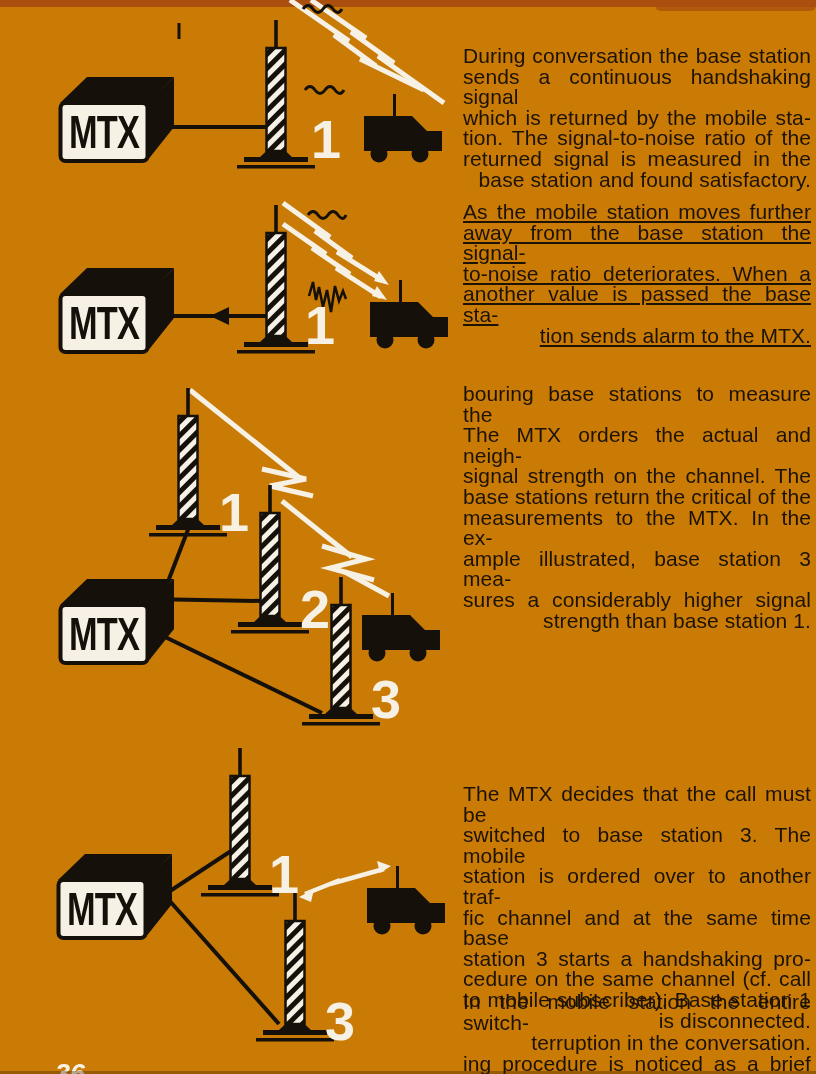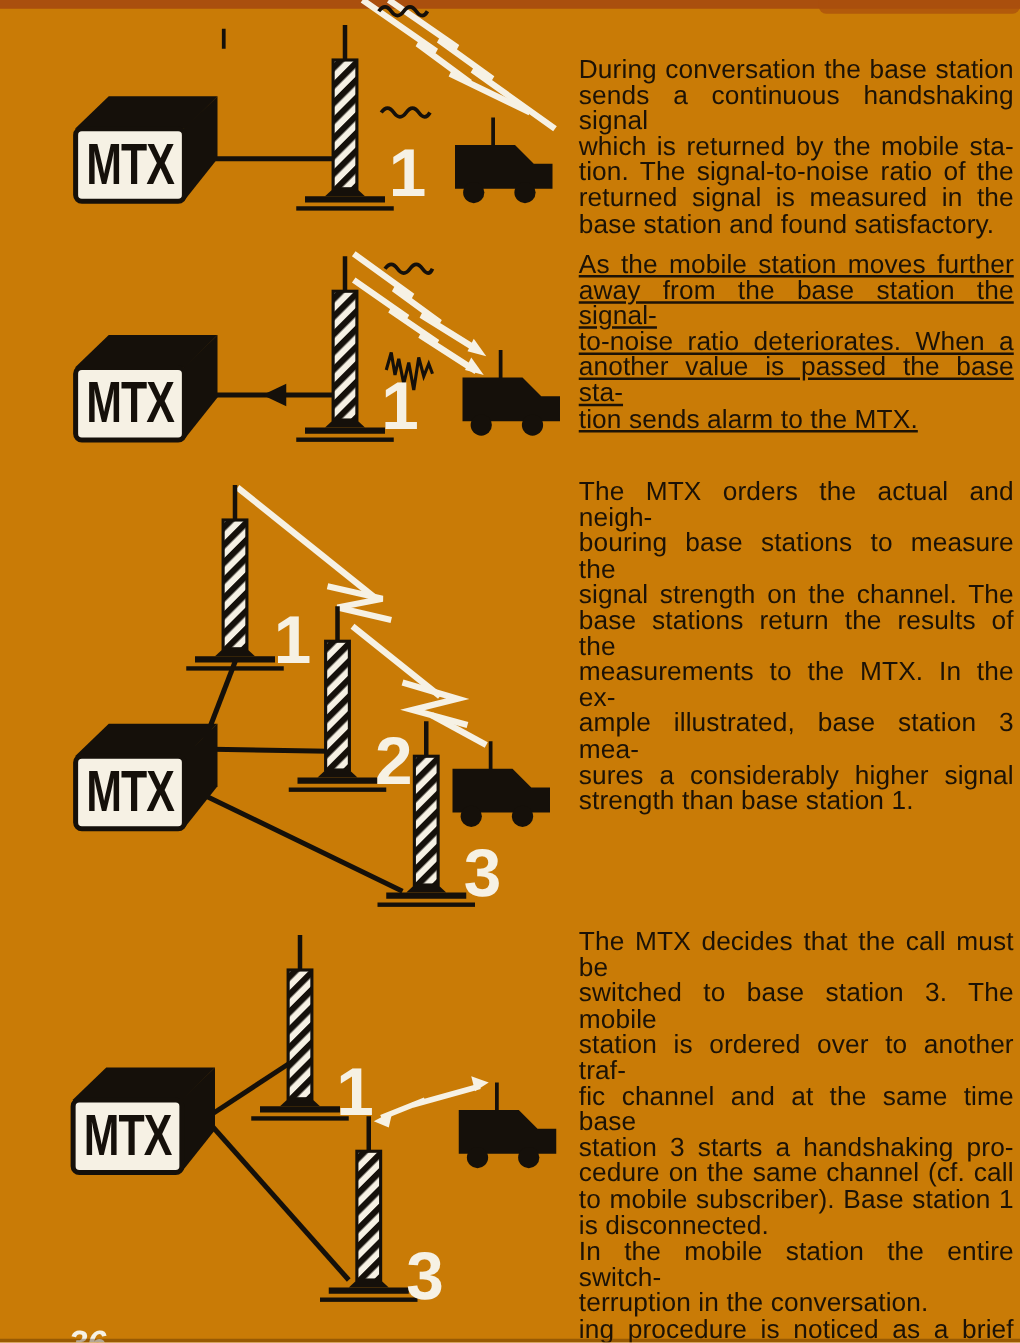--- a/index.html
+++ b/index.html
@@ -23,21 +23,21 @@
   .squig{stroke:var(--ink);stroke-width:3;fill:none;}
   .noise{stroke:var(--ink);stroke-width:2.5;fill:none;}
   .mtx-label{position:absolute;display:flex;align-items:center;justify-content:center;
     font-weight:bold;font-size:44px;color:var(--ink);transform:scale(.78,1.06);letter-spacing:-1px;}
   .station-num{position:absolute;width:40px;text-align:center;font-weight:bold;font-size:54px;
     line-height:1;color:var(--paper);}
   .textcol .para{position:absolute;left:463px;width:348px;color:var(--text);
     font-size:21px;letter-spacing:.1px;}
   .tl{line-height:20.6px;}
   .jl{text-align:justify;text-align-last:justify;}
-  .ll{text-align:left;}
+  .ll{text-align:right;}
   .pagenum{position:absolute;left:55px;top:1059px;font-size:27px;font-weight:bold;
     font-style:italic;color:var(--paper);}
 </style>
 </head>
 <body>
 
 <div class="page">
   <div class="top-strip"></div>
   <div class="top-blotch"></div>
 
@@ -145,30 +145,30 @@
       <div class="tl ll">base station and found satisfactory.</div>
     </div>
     <div class="para" style="top:202px;text-decoration:underline;">
       <div class="tl jl">As the mobile station moves further</div>
       <div class="tl jl">away from the base station the signal-</div>
       <div class="tl jl">to-noise ratio deteriorates. When a</div>
       <div class="tl jl">another value is passed the base sta-</div>
       <div class="tl ll">tion sends alarm to the MTX.</div>
     </div>
     <div class="para" style="top:384px;">
+      <div class="tl jl">bouring base stations to measure the</div>
       <div class="tl jl">The MTX orders the actual and neigh-</div>
-      <div class="tl jl">bouring base stations to measure the</div>
       <div class="tl jl">signal strength on the channel. The</div>
-      <div class="tl jl">base stations return the results of the</div>
+      <div class="tl jl">base stations return the critical of the</div>
       <div class="tl jl">measurements to the MTX. In the ex-</div>
       <div class="tl jl">ample illustrated, base station 3 mea-</div>
       <div class="tl jl">sures a considerably higher signal</div>
       <div class="tl ll">strength than base station 1.</div>
     </div>
-    <div class="para" style="top:744px;">
+    <div class="para" style="top:784px;">
       <div class="tl jl">The MTX decides that the call must be</div>
       <div class="tl jl">switched to base station 3. The mobile</div>
       <div class="tl jl">station is ordered over to another traf-</div>
       <div class="tl jl">fic channel and at the same time base</div>
       <div class="tl jl">station 3 starts a handshaking pro-</div>
       <div class="tl jl">cedure on the same channel (cf. call</div>
       <div class="tl jl">to mobile subscriber). Base station 1</div>
       <div class="tl ll">is disconnected.</div>
     </div>
     <div class="para" style="top:992px;">

